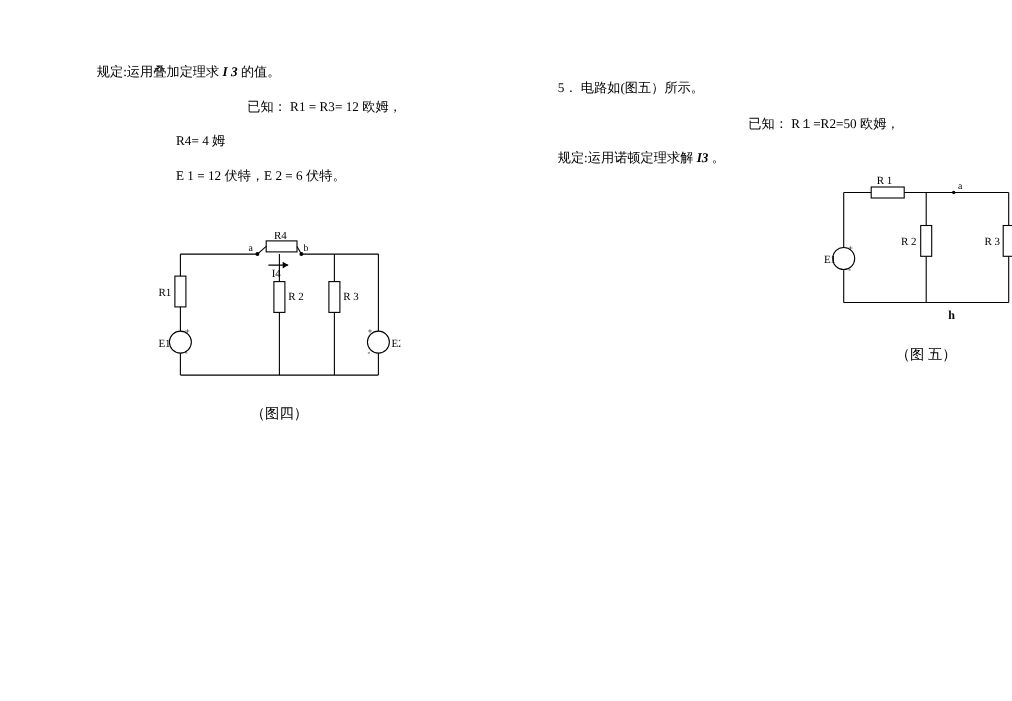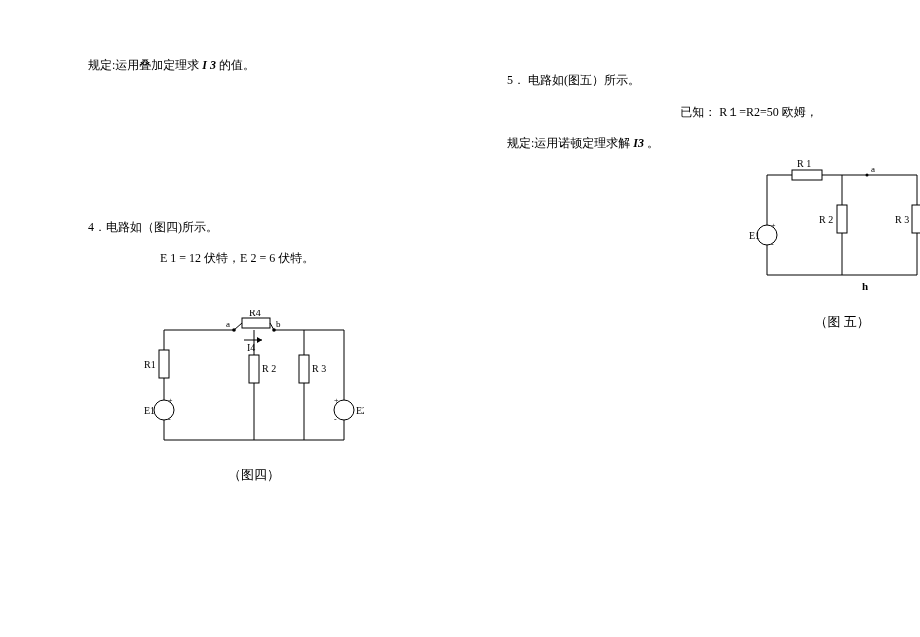--- a/index.html
+++ b/index.html
@@ -51,21 +51,25 @@
 </head>
 <body>
 
 <div class="left-column">
   <div class="line">
     <span>规定:运用叠加定理求</span>
     <span class="bold">I 3</span>
     <span> 的值。</span>
   </div>
 
-  <div class="line gap-top">4．电路如（图四)所示。</div>
+  <div class="line indent2">
+    <span>已知：</span>
+    <span>R1  =    R3= 12 欧姆，</span>
+  </div>
+  <div class="line indent4">R4=  4  姆</div>
   <div class="line indent4">E 1   = 12 伏特，E 2 = 6 伏特。</div>
 
   <div class="fig4-box">
     <svg width="220" height="150">
 
       <line x1="20" y1="20" x2="90" y2="20" stroke="#000" stroke-width="1"></line>
       <line x1="130" y1="20" x2="200" y2="20" stroke="#000" stroke-width="1"></line>
       <line x1="20" y1="20" x2="20" y2="130" stroke="#000" stroke-width="1"></line>
       <line x1="200" y1="20" x2="200" y2="130" stroke="#000" stroke-width="1"></line>
       <line x1="20" y1="130" x2="200" y2="130" stroke="#000" stroke-width="1"></line>

